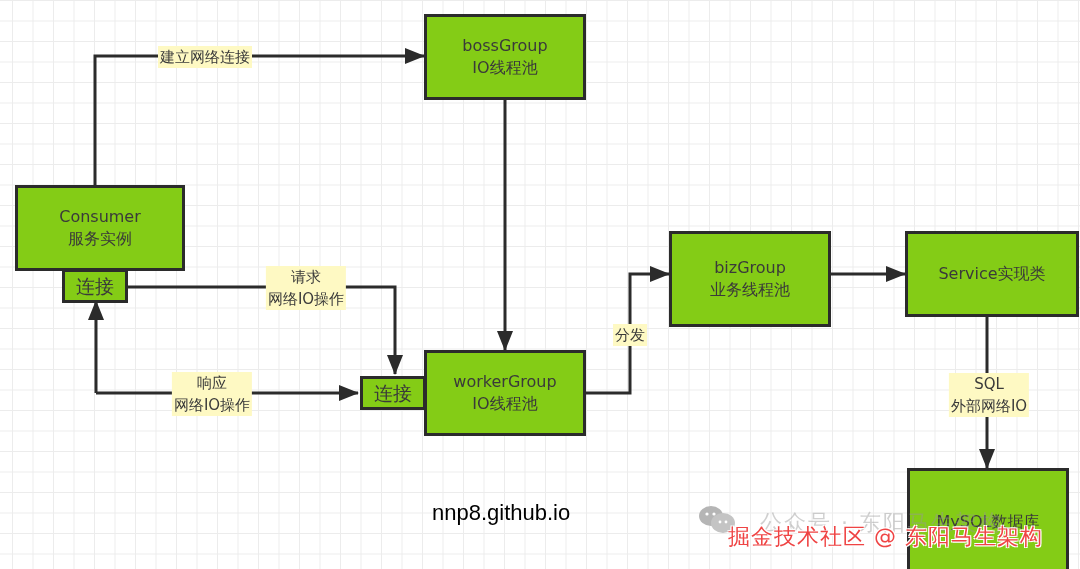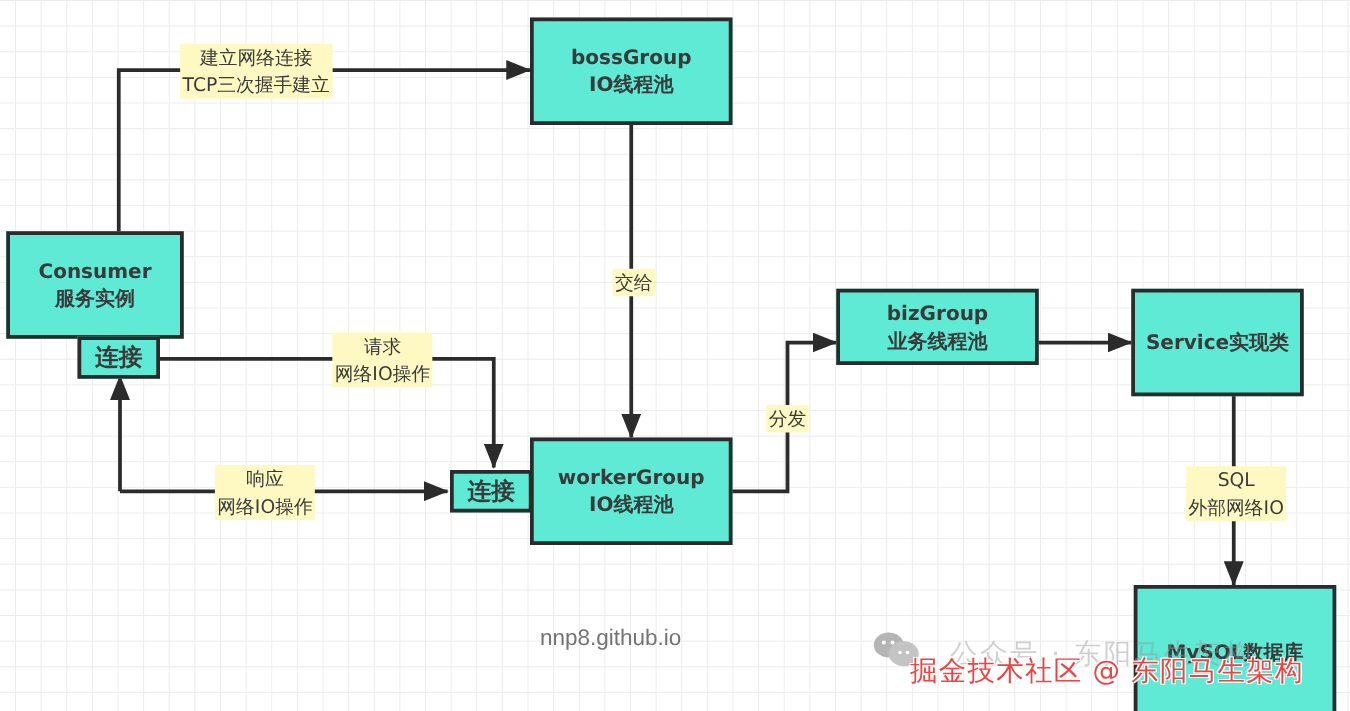--- a/index.html
+++ b/index.html
@@ -9,33 +9,33 @@
     background-image:
       linear-gradient(to right, #ececec 1px, transparent 1px),
       linear-gradient(to bottom, #ececec 1px, transparent 1px);
     background-size: 20.5px 20.5px;
     background-position: 12px 0px;
     font-family: "DejaVu Sans", "Liberation Sans", sans-serif;
     color: #333;
   }
   svg.links { position: absolute; left: 0; top: 0; width: 1080px; height: 569px; }
   .box {
-    position: absolute; box-sizing: border-box; background: #5eead4;
+    position: absolute; box-sizing: border-box; background: #84cc16;
     border: 3px solid #2b2b2b;
     display: flex; flex-direction: column; align-items: center; justify-content: center;
-    font-size: 16px; line-height: 22px; color: #3a3a3a; text-align: center; font-weight: bold;
+    font-size: 16px; line-height: 22px; color: #3a3a3a; text-align: center;
   }
   .small-box { font-size: 19px; border-width: 3px; }
   .label {
     position: absolute; background: #fef9c3; text-align: center;
     font-size: 15px; line-height: 22px; color: #3a3a3a; white-space: nowrap;
     transform: translate(-50%, -50%); padding: 0 2px;
   }
   .watermark-url {
-    position: absolute; left: 432px; top: 500px; font-size: 18px; color: #737373;
+    position: absolute; left: 432px; top: 500px; font-size: 22px; color: #000000;
     font-family: "Liberation Sans", sans-serif;
   }
   .wm-gzh {
     position: absolute; left: 760px; top: 508px; font-size: 22px; color: rgba(150,150,150,0.45);
     white-space: nowrap; letter-spacing: 2px;
   }
   .wm-juejin {
     position: absolute; left: 728px; top: 522px; font-size: 22px; color: #ef4444;
     white-space: nowrap; letter-spacing: 1px;
     text-shadow: 1px 1px 0 #fff, -1px -1px 0 #fff, 1px -1px 0 #fff, -1px 1px 0 #fff;
@@ -68,24 +68,22 @@
     <path d="M585,393 L630,393 L630,274 L669,274" marker-end="url(#arrBig)"></path>
 
     <path d="M830,274 L905,274" marker-end="url(#arrBig)"></path>
 
     <path d="M987,316 L987,468" marker-end="url(#arrBig)"></path>
   </g>
 </svg>
 
 <div class="label" style="left:205px; top:57px;">
   <div>建立网络连接</div>
-  <div>TCP三次握手建立</div>
 </div>
 <div class="label" style="left:507px; top:226px;">
-  <div>交给</div>
 </div>
 <div class="label" style="left:306px; top:288px;">
   <div>请求</div>
   <div>网络IO操作</div>
 </div>
 <div class="label" style="left:184px; top:394px;margin-left:28px;">
   <div>响应</div>
   <div>网络IO操作</div>
 </div>
 <div class="label" style="left:630px; top:335px;text-align:right;">
@@ -94,44 +92,44 @@
 <div class="label" style="left:989px; top:395px;">
   <div>SQL</div>
   <div>外部网络IO</div>
 </div>
 
 <div class="box" style="left:424px; top:14px; width:162px; height:86px;">
   <div>bossGroup</div>
   <div>IO线程池</div>
 </div>
 
-<div class="box" style="left:5px; top:185px; width:142px; height:86px;">
+<div class="box" style="left:15px; top:185px; width:170px; height:86px;">
   <div>Consumer</div>
   <div>服务实例</div>
 </div>
 
 <div class="box small-box" style="left:62px; top:269px; width:66px; height:34px;">
   <div>连接</div>
 </div>
 
 <div class="box small-box" style="left:360px; top:376px; width:66px; height:34px;">
   <div>连接</div>
 </div>
 
 <div class="box" style="left:424px; top:350px; width:162px; height:86px;">
   <div>workerGroup</div>
   <div>IO线程池</div>
 </div>
 
-<div class="box" style="left:669px; top:231px; width:162px; height:61px;">
+<div class="box" style="left:669px; top:231px; width:162px; height:96px;">
   <div>bizGroup</div>
   <div>业务线程池</div>
 </div>
 
-<div class="box" style="left:905px; top:231px; width:138px; height:86px;">
+<div class="box" style="left:905px; top:231px; width:174px; height:86px;">
   <div>Service实现类</div>
 </div>
 
 <div class="box" style="left:907px; top:468px; width:162px; height:110px; justify-content:flex-start; padding-top:40px;">
   <div>MySQL数据库</div>
 </div>
 
 <div class="watermark-url">nnp8.github.io</div>
 
 <svg class="wechat-icon" viewBox="0 0 40 32">

